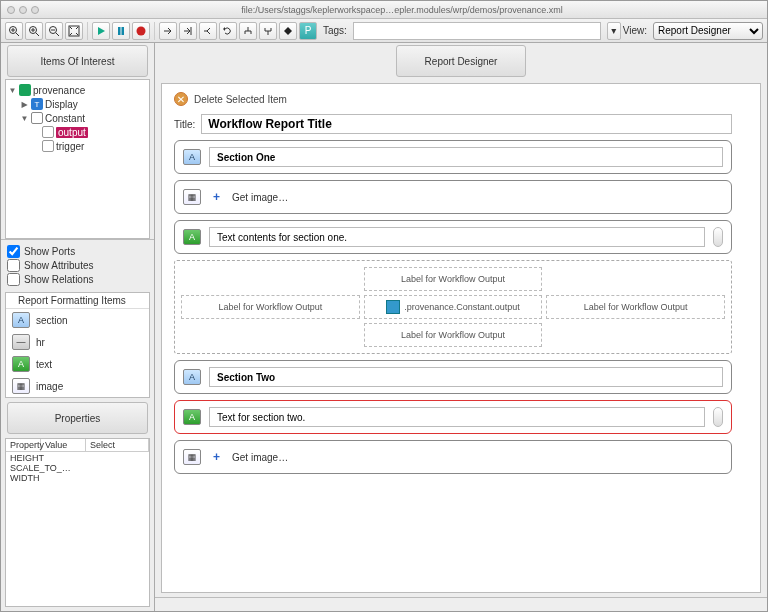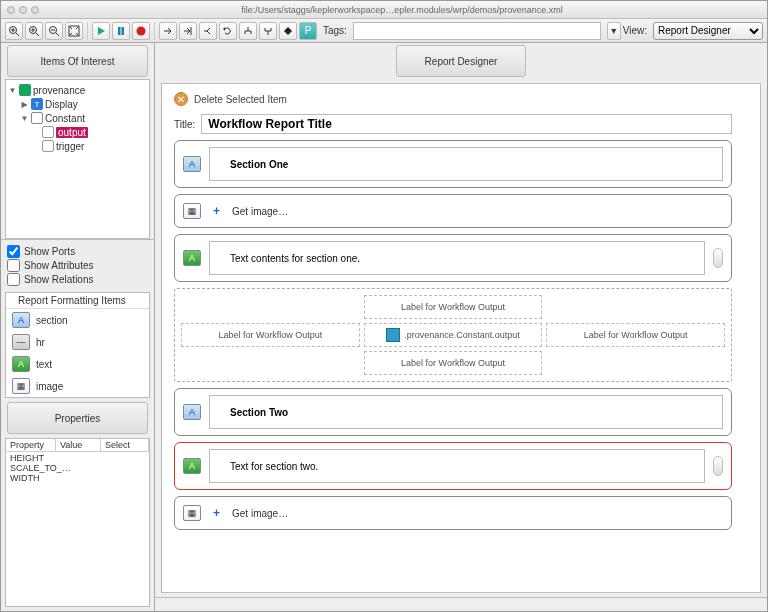--- a/index.html
+++ b/index.html
@@ -33,34 +33,34 @@
 .rfi-head { font-size: 10px; padding: 2px 12px; border-bottom: 1px solid #ddd; }
 .rfi-row { display: flex; align-items: center; gap: 6px; font-size: 10px; padding: 3px 6px; }
 .mini-icon { width: 18px; height: 16px; border: 1px solid #888; border-radius: 2px; display:inline-flex; align-items:center; justify-content:center; font-size:9px; }
 .mi-sec { background: linear-gradient(#cfe8ff,#9fc8f2); color:#246; }
 .mi-hr { background: linear-gradient(#eee,#ccc); }
 .mi-text { background: linear-gradient(#6cc96c,#2e9e2e); color:#fff; }
 .mi-img { background: linear-gradient(#fff,#eef); }
 .props { flex: 1; margin: 2px 4px 4px; border: 1px solid #bbb; background: #fff; display:flex; flex-direction:column; min-height:0; }
 .props-head { display:flex; font-size:9px; border-bottom:1px solid #ccc; }
 .props-head span { padding:1px 4px; border-right:1px solid #ccc; }
-.props-head span:nth-child(1){width:50px;} .props-head span:nth-child(2){width:45px;} .props-head span:nth-child(3){flex:1;}
+.props-head span:nth-child(1){width:35px;} .props-head span:nth-child(2){width:45px;} .props-head span:nth-child(3){flex:1;}
 .props-body { font-size:9px; padding:1px 4px; }
 .right { flex: 1; display: flex; flex-direction: column; min-width:0; }
 .designer { flex: 1; background: #fff; border: 1px solid #bbb; margin: 4px 6px; overflow-y: auto; padding: 4px 28px 10px 12px; position:relative; }
 .designer::-webkit-scrollbar{width:14px;} .designer::-webkit-scrollbar-thumb{background:#bfcde0;border:1px solid #8aa;border-radius:7px;}
 .del-row { display:flex; align-items:center; gap:6px; font-size:10px; color:#444; margin: 4px 0 8px; }
 .del-icon { width:14px;height:14px;border-radius:50%;background:#d94; color:#fff; display:flex; align-items:center; justify-content:center; font-size:10px; border:1px solid #c73; }
 .title-row { display:flex; align-items:center; gap:6px; margin-bottom:6px; }
 .title-row .lbl { font-size:10px; }
 .title-input { flex:1; height:20px; border:1px solid #bbb; padding:0 6px; font-size:12px; font-weight:bold; }
 .card { border:1px solid #888; border-radius:6px; margin:6px 0; padding:6px 8px; display:flex; align-items:center; gap:8px; min-height:34px; background:#fff; }
 .card.sel-card { border:1px solid #d33; }
 .card-text { font-size:10px; }
-.card .inner-input { flex:1; border:1px solid #bbb; height:34px; padding:0 20px; font-size:10px; }
+.card .inner-input { flex:1; border:1px solid #bbb; height:20px; padding:0 7px; font-size:10px; }
 .plus { color:#2a62c8; font-weight:bold; font-size:12px; margin:0 4px; }
 .handle { width:10px; height:20px; border:1px solid #bbb; border-radius:5px; background:linear-gradient(#fff,#ddd); margin-left:auto; }
 .drop-grid { border:1px dashed #aaa; border-radius:3px; margin:6px 0; padding:6px; display:grid; grid-template-columns:1fr 1fr 1fr; grid-template-rows:auto auto auto; gap:4px; }
 .drop-cell { border:1px dashed #bbb; min-height:24px; display:flex; align-items:center; justify-content:center; font-size:9px; color:#555; padding:2px 4px; }
 .center-item { display:flex; align-items:center; gap:4px; font-size:9px; }
 .ci-icon { width:14px;height:14px; background:#39c; border:1px solid #178; }
 .statusbar { height:14px; border-top:1px solid #bbb; background:#eee; }
 </style>
 </head>
 <body>

